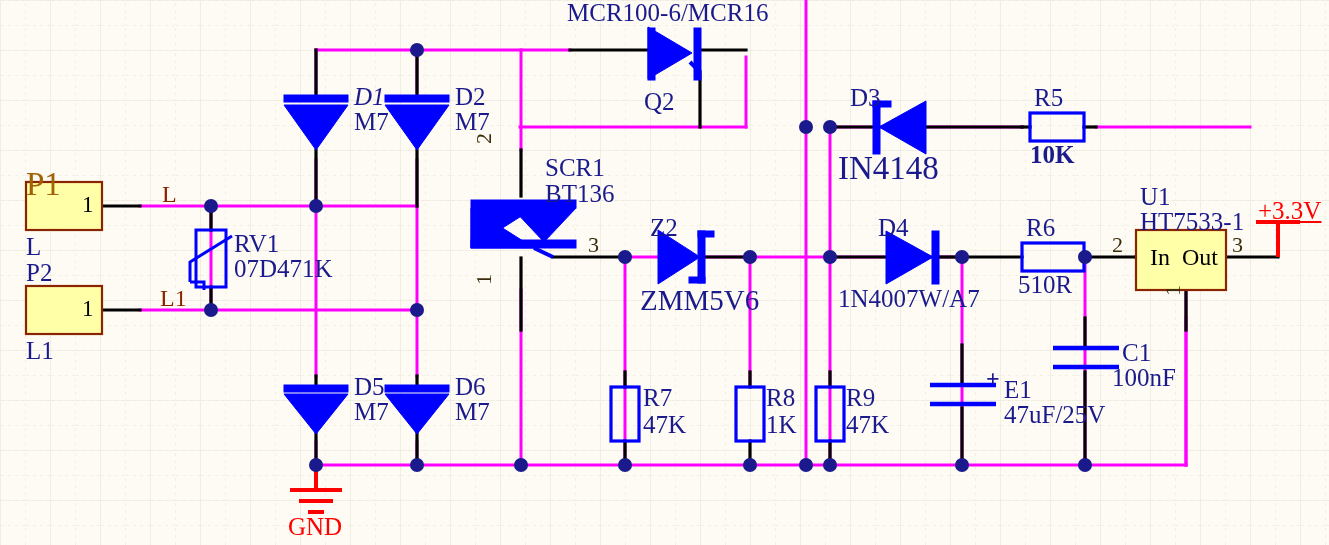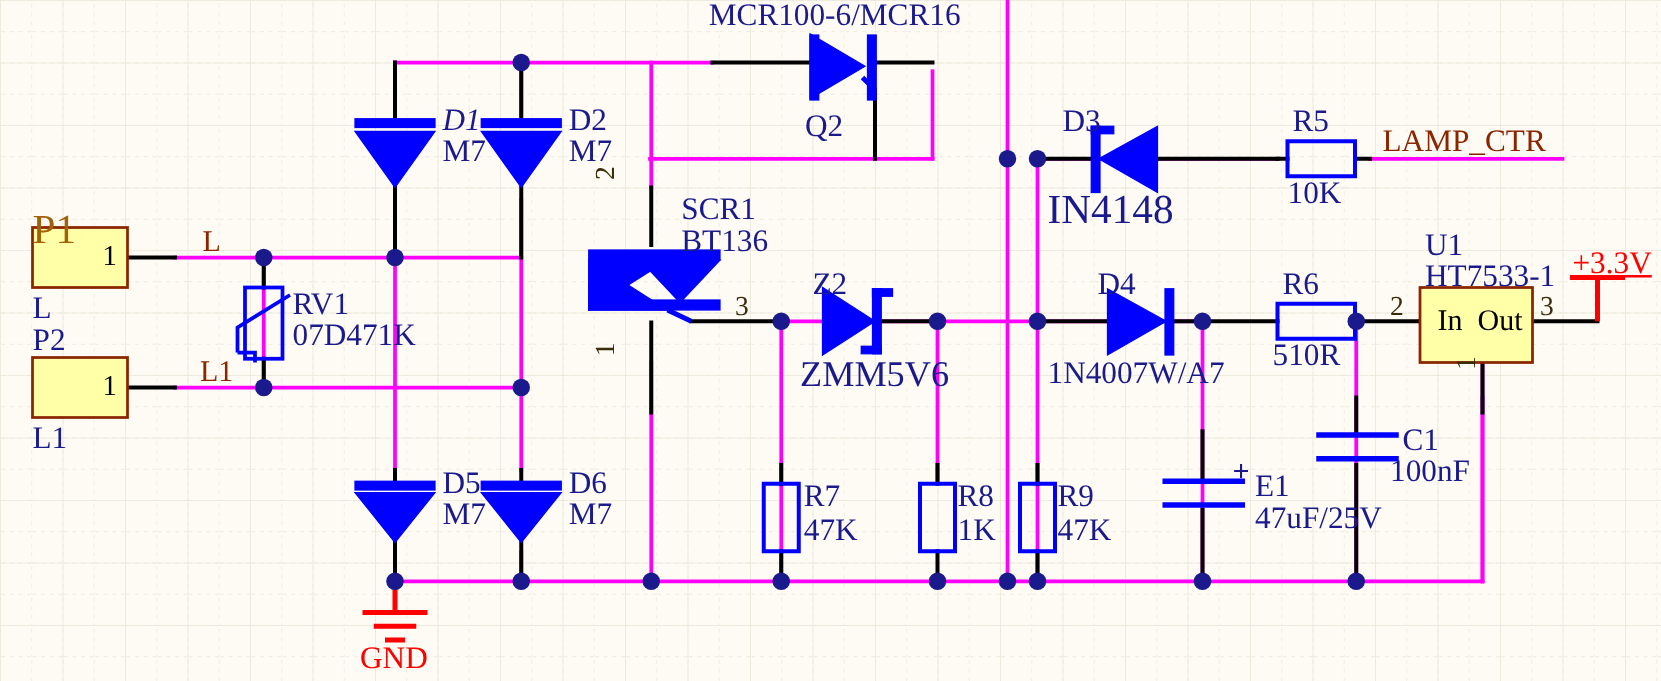--- a/index.html
+++ b/index.html
@@ -319,21 +319,21 @@
 <div class="lbl" style="left:650px;top:215px;font-size:25px;color:#1a1a8c;">Z2</div>
 <div class="lbl" style="left:640px;top:286px;font-size:29px;color:#1a1a8c;">ZMM5V6</div>
 
 <div class="lbl" style="left:850px;top:85px;font-size:25px;color:#1a1a8c;">D3</div>
 <div class="lbl" style="left:838px;top:152px;font-size:33px;color:#1a1a8c;">IN4148</div>
 
 <div class="lbl" style="left:866px;top:215px;font-size:25px;color:#1a1a8c;margin-left:12px;">D4</div>
 <div class="lbl" style="left:838px;top:286px;font-size:25px;color:#1a1a8c;">1N4007W/A7</div>
 
 <div class="lbl" style="left:1034px;top:85px;font-size:25px;color:#1a1a8c;">R5</div>
-<div class="lbl" style="left:1030px;top:142px;font-size:25px;color:#1a1a8c;">10K</div>
+<div class="lbl" style="left:1030px;top:142px;font-size:25px;color:#1a1a8c;font-weight:bold;">10K</div>
 
 <div class="lbl" style="left:1026px;top:215px;font-size:25px;color:#1a1a8c;">R6</div>
 <div class="lbl" style="left:1018px;top:272px;font-size:25px;color:#1a1a8c;">510R</div>
 
 <div class="lbl" style="left:643px;top:385px;font-size:25px;color:#1a1a8c;">R7</div>
 <div class="lbl" style="left:643px;top:412px;font-size:25px;color:#1a1a8c;">47K</div>
 
 <div class="lbl" style="left:766px;top:385px;font-size:25px;color:#1a1a8c;">R8</div>
 <div class="lbl" style="left:766px;top:412px;font-size:25px;color:#1a1a8c;">1K</div>
 
@@ -349,19 +349,18 @@
 
 <div class="lbl" style="left:1140px;top:184px;font-size:25px;color:#1a1a8c;">U1</div>
 <div class="lbl" style="left:1140px;top:209px;font-size:25px;color:#1a1a8c;">HT7533-1</div>
 <div class="lbl" style="left:1150px;top:245px;font-size:24px;color:#000;">In</div>
 <div class="lbl" style="left:1182px;top:245px;font-size:24px;color:#000;">Out</div>
 <div class="lbl" style="left:1112px;top:234px;font-size:22px;color:#3a2d0a;">2</div>
 <div class="lbl" style="left:1232px;top:234px;font-size:22px;color:#3a2d0a;">3</div>
 <div class="lbl" style="left:1162px;top:296px;font-size:22px;color:#3a2d0a;
             transform:rotate(-90deg);transform-origin:left top;">1</div>
 
-<div class="lbl" style="left:1106px;top:101px;font-size:25px;color:#8b2500;">LAMP_CTR</div>
 
 <div class="lbl" style="left:1258px;top:198px;font-size:25px;color:#ff0000;text-decoration:underline;">+3.3V</div>
 
 <div class="lbl" style="left:288px;top:514px;font-size:25px;color:#ff0000;">GND</div>
 
 </div>
 
 </body></html>

